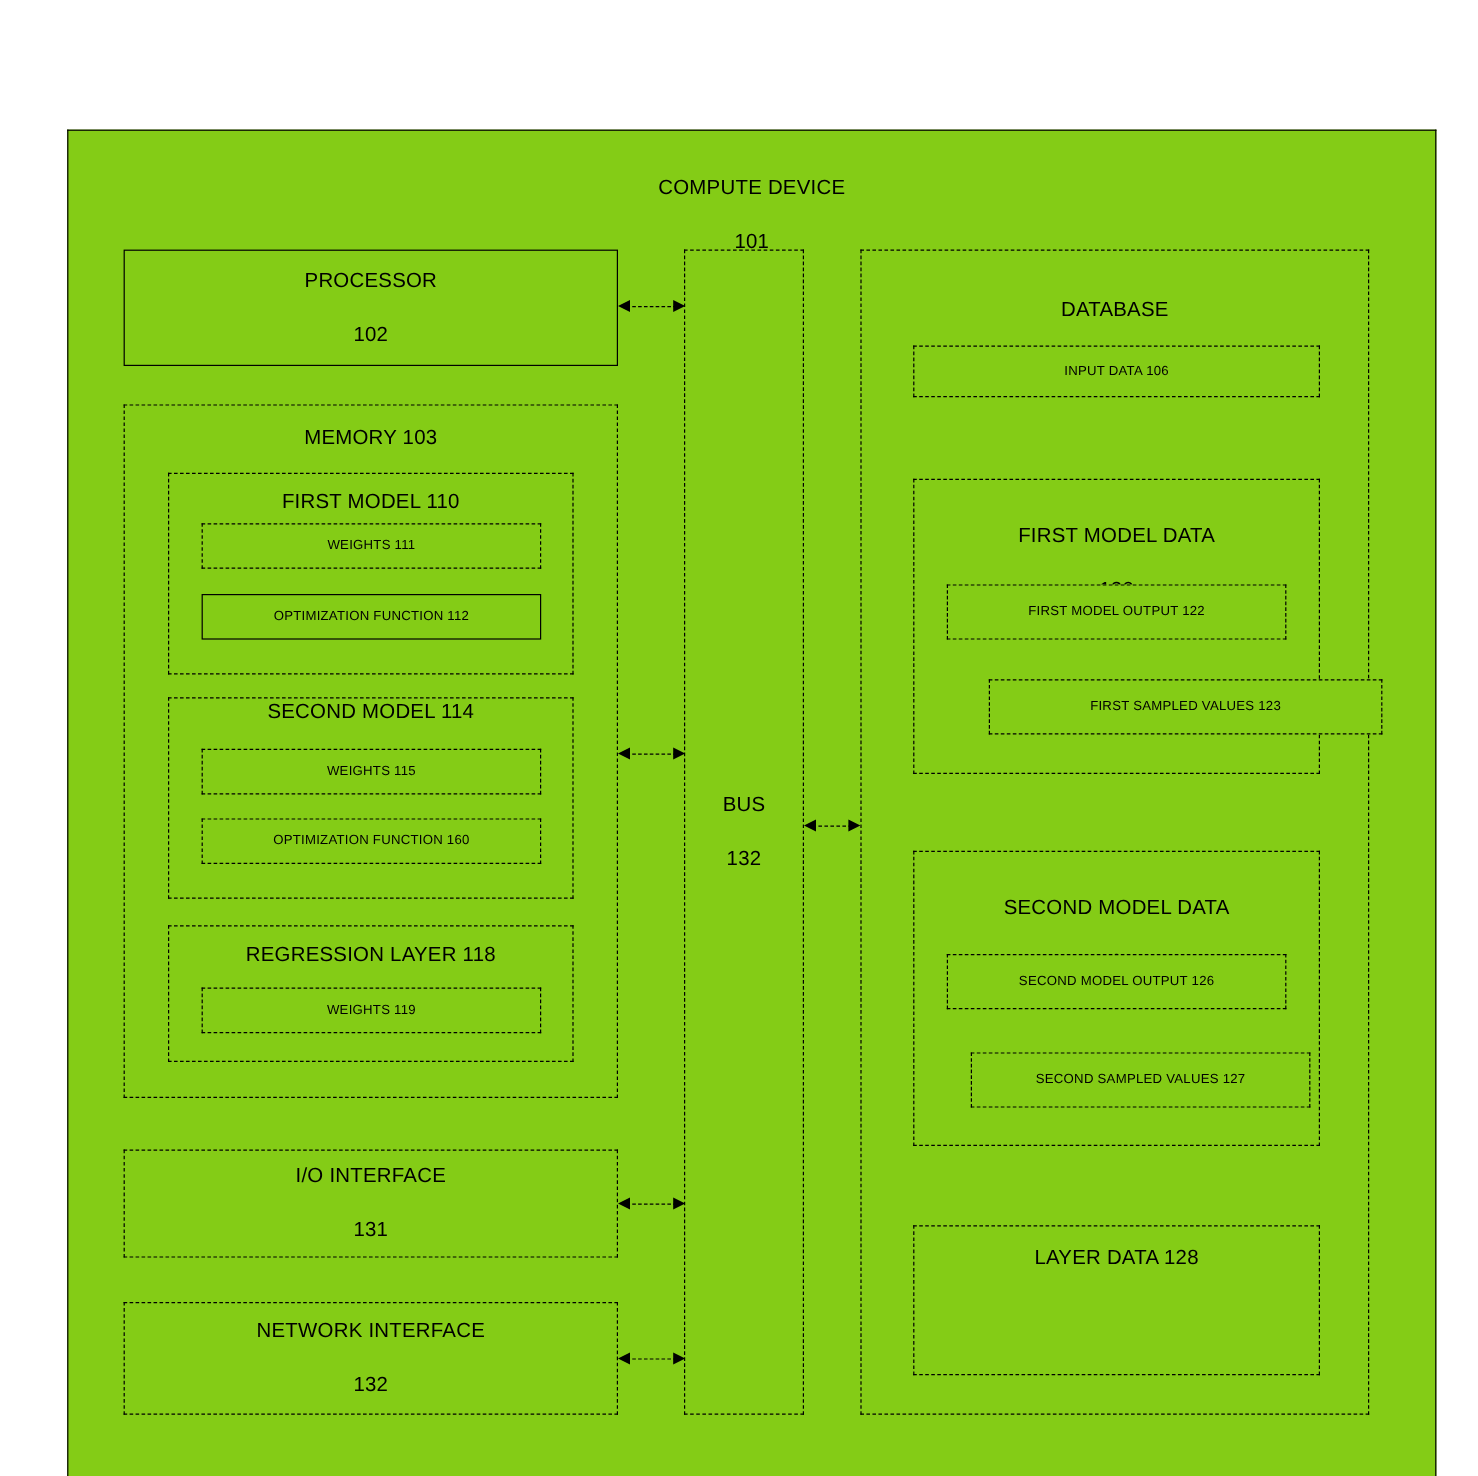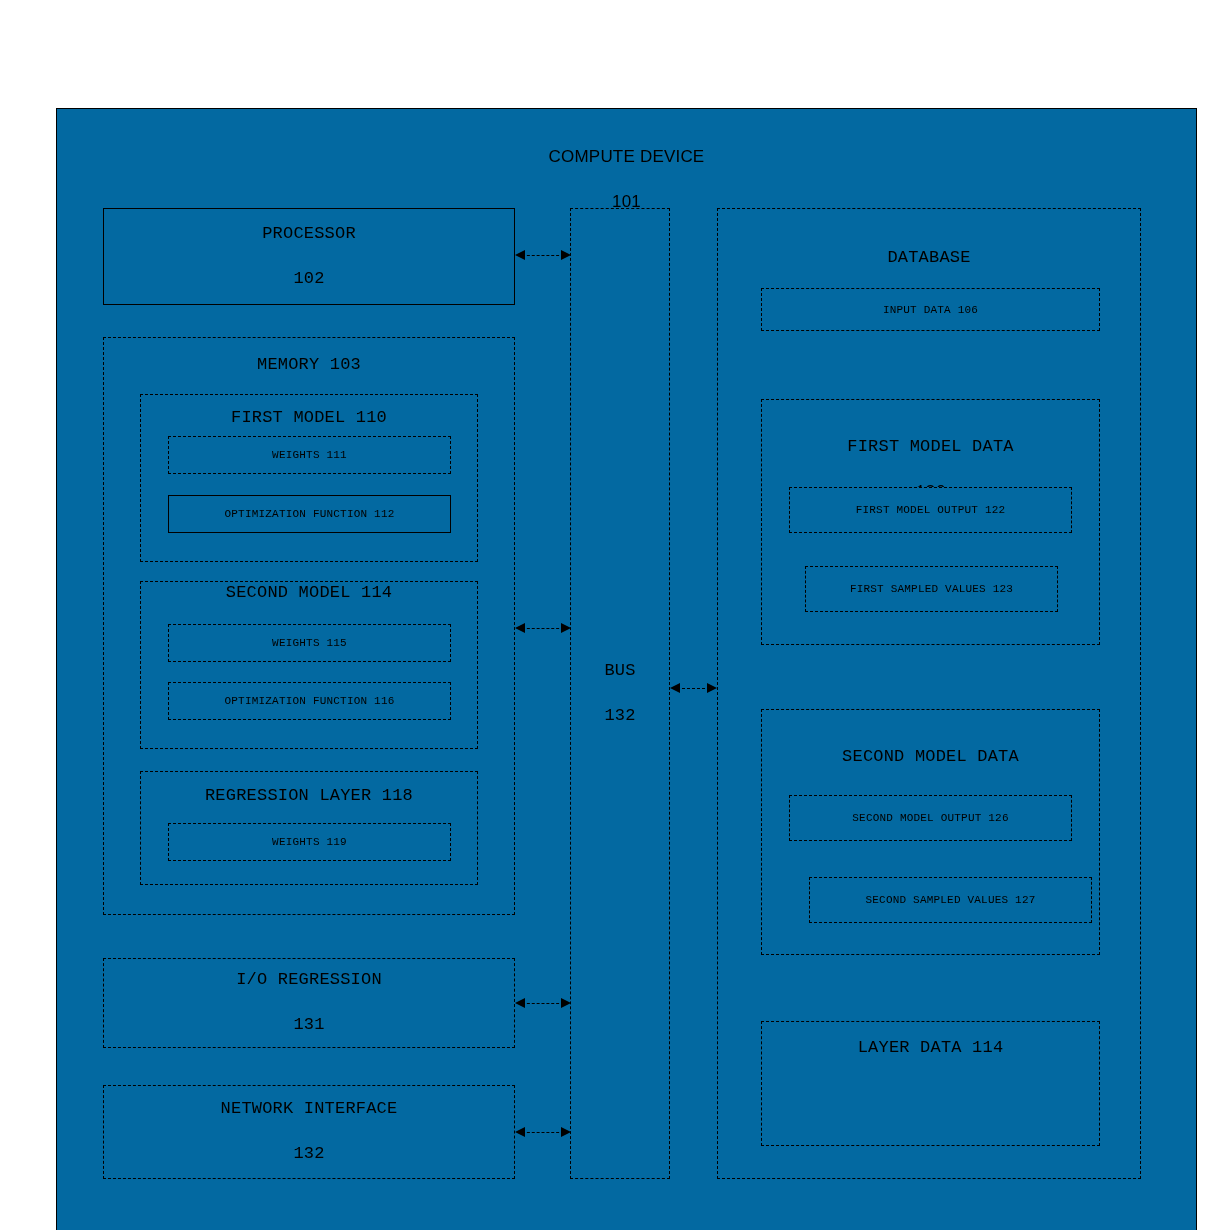--- a/index.html
+++ b/index.html
@@ -15,25 +15,24 @@
     position: relative;
     width: 1232px;
     height: 1230px;
     background: #ffffff;
     overflow: hidden;
   }
   
   .box {
     position: absolute;
     box-sizing: border-box;
-    background: #0369a1;
+    background: #84cc16;
     display: flex;
     flex-direction: column;
     align-items: center;
-    font-family: Liberation Mono, monospace;
   }
   .solid   { border: 1.6px solid #000; }
   .dashed  { border: 1.6px dashed #000; }
   .frame   { border: 1.3px solid #000; }
 
   .caption {
     text-align: center;
     line-height: 1.32;
     white-space: pre-line;
     letter-spacing: 0.2px;
@@ -111,33 +110,33 @@
     <div class="centered-label caption f16">OPTIMIZATION FUNCTION 112</div>
   </div>
 
   <div class="box dashed" style="left:140px; top:581px; width:338px; height:168px;">
     <div class="caption f17" style="margin-top:0;">SECOND MODEL 114</div>
   </div>
   <div class="box dashed" style="left:168px; top:624px; width:283px; height:38px;">
     <div class="centered-label caption f16">WEIGHTS 115</div>
   </div>
   <div class="box dashed" style="left:168px; top:682px; width:283px; height:38px;">
-    <div class="centered-label caption f16">OPTIMIZATION FUNCTION 116</div>
+    <div class="centered-label caption f16">OPTIMIZATION FUNCTION 160</div>
   </div>
 
   <div class="box dashed" style="left:140px; top:771px; width:338px; height:114px;">
     <div class="caption f17" style="margin-top:13px;text-align:right;">REGRESSION LAYER 118</div>
   </div>
   <div class="box dashed" style="left:168px; top:823px; width:283px; height:38px;">
     <div class="centered-label caption f16">WEIGHTS 119</div>
   </div>
 
   <div class="box dashed" style="left:103px; top:958px; width:412px; height:90px;">
     <div class="centered-label caption f17">
-      <div>I/O REGRESSION</div>
+      <div>I/O INTERFACE</div>
       <div>131</div>
     </div>
   </div>
 
   <div class="box dashed" style="left:103px; top:1085px; width:412px; height:94px;">
     <div class="centered-label caption f17">
       <div>NETWORK INTERFACE</div>
       <div>132</div>
     </div>
   </div>
@@ -162,39 +161,39 @@
 
   <div class="box dashed" style="left:761px; top:399px; width:339px; height:246px;">
     <div class="caption f17" style="margin-top:14px;">
       <div>FIRST MODEL DATA</div>
       <div>120</div>
     </div>
   </div>
   <div class="box dashed" style="left:789px; top:487px; width:283px; height:46px;">
     <div class="centered-label caption f16">FIRST MODEL OUTPUT 122</div>
   </div>
-  <div class="box dashed" style="left:805px; top:566px; width:253px; height:46px;">
+  <div class="box dashed" style="left:824px; top:566px; width:328px; height:46px;">
     <div class="centered-label caption f16">FIRST SAMPLED VALUES 123</div>
   </div>
 
   <div class="box dashed" style="left:761px; top:709px; width:339px; height:246px;">
     <div class="caption f17" style="margin-top:14px;">
       <div>SECOND MODEL DATA</div>
       <div>124</div>
     </div>
   </div>
   <div class="box dashed" style="left:789px; top:795px; width:283px; height:46px;">
     <div class="centered-label caption f16">SECOND MODEL OUTPUT 126</div>
   </div>
   <div class="box dashed" style="left:809px; top:877px; width:283px; height:46px;">
     <div class="centered-label caption f16">SECOND SAMPLED VALUES 127</div>
   </div>
 
   <div class="box dashed" style="left:761px; top:1021px; width:339px; height:125px;">
-    <div class="caption f17" style="margin-top:15px;">LAYER DATA 114</div>
+    <div class="caption f17" style="margin-top:15px;">LAYER DATA 128</div>
   </div>
 
   <div class="arrow" style="left:515px; top:249px; width:56px;">
     <span class="shaft"></span>
     <span class="head left"></span>
     <span class="head right"></span>
   </div>
 
   <div class="arrow" style="left:515px; top:622px; width:56px;">
     <span class="shaft"></span>

